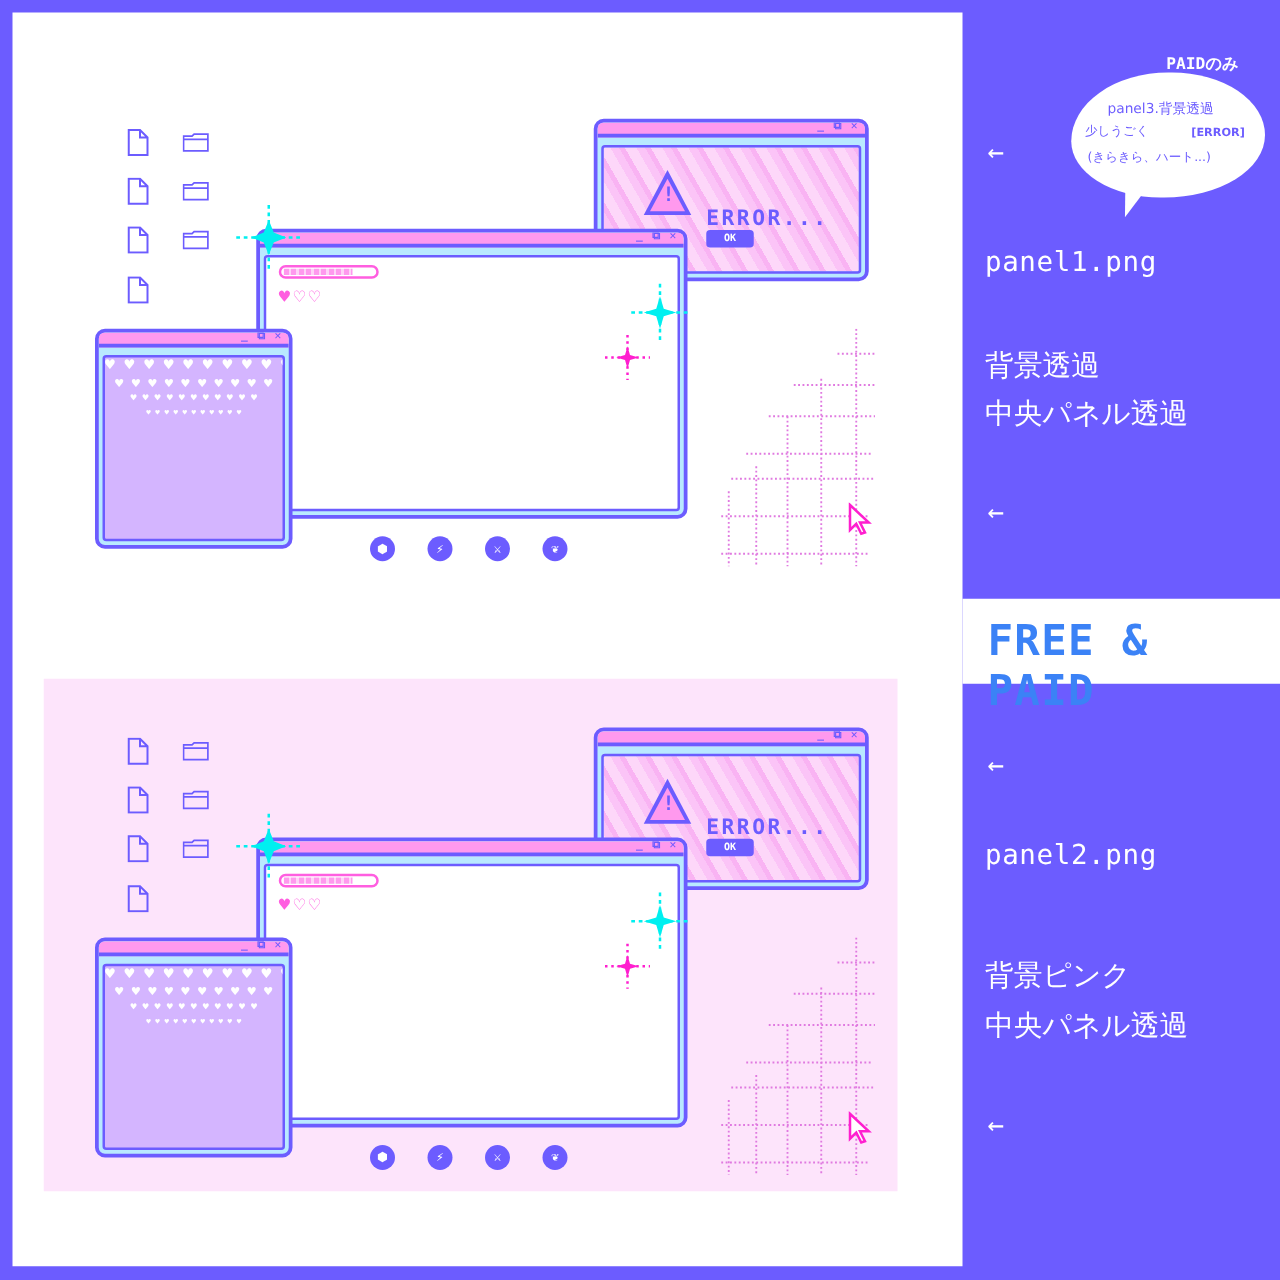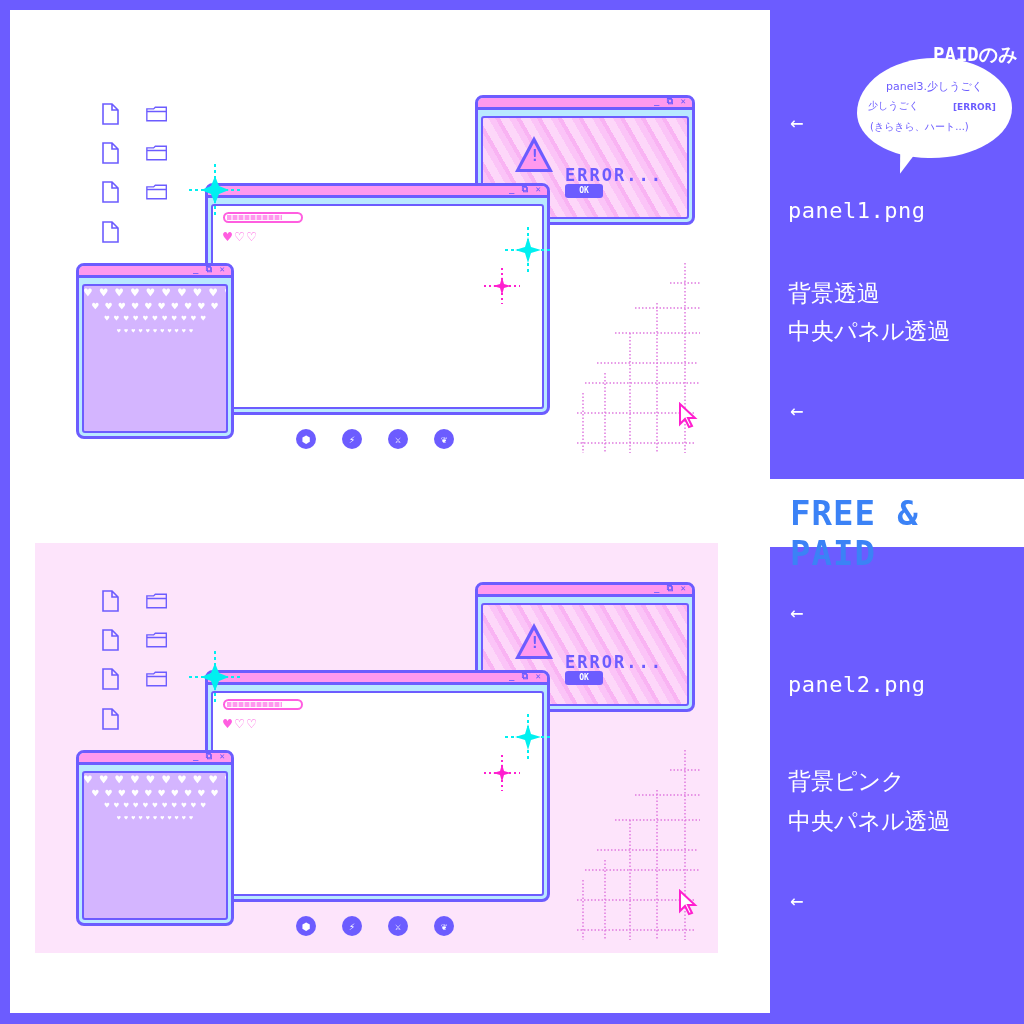--- a/index.html
+++ b/index.html
@@ -45,21 +45,21 @@
   
   .side { position: absolute; left: 770px; width: 254px; color: #fff; }
   .side .arrow { position: absolute; left: 20px; font-size: 22px; }
   .side .fname { position: absolute; left: 18px; font-size: 22px; letter-spacing: 0.5px; }
   .side .desc { position: absolute; left: 18px; font-size: 23px; line-height: 34px; }
   .band { position: absolute; left: 770px; top: 479px; width: 254px; height: 68px; background: #fff; }
   .band-title { position: absolute; left: 20px; top: 14px; font-size: 34px; font-weight: bold; color: #3b82f6; letter-spacing: 1px; font-family: "DejaVu Sans Mono", monospace; }
 
   .bubble { position: absolute; left: 857px; top: 58px; width: 155px; height: 100px; background: #fff; border-radius: 50% 48% 52% 46% / 55% 50% 50% 45%; }
   .bubble-tail { position: absolute; left: 897px; top: 145px; width: 0; height: 0; border-left: 6px solid transparent; border-right: 14px solid transparent; border-top: 30px solid #fff; transform: rotate(12deg); }
-  .bubble-label { position: absolute; left: 933px; top: 42px; font-size: 19px; font-weight: bold; color: #fff; }
+  .bubble-label { position: absolute; left: 933px; top: 42px; font-size: 13px; font-weight: bold; color: #fff; }
   .bubble-text { position: absolute; color: #6c5cff; font-size: 10px; line-height: 17px; font-family: "DejaVu Sans", sans-serif; }
 </style>
 </head>
 <body>
 
 <div class="canvas">
   <div class="pinkbg"></div>
 </div>
 
 <div id="scenes">
@@ -270,21 +270,21 @@
   <div class="arrow" style="top:110px">←</div>
   <div class="fname" style="top:198px">panel1.png</div>
   <div class="desc" style="top:276px">背景透過</div>
   <div class="desc" style="top:314px">中央パネル透過</div>
   <div class="arrow" style="top:398px">←</div>
 </div>
 
 <div class="bubble-label">PAIDのみ</div>
 <div class="bubble"></div>
 <div class="bubble-tail"></div>
-<div class="bubble-text" style="left:886px;top:78px;font-size:11px">panel3.少しうごく</div>
+<div class="bubble-text" style="left:886px;top:78px;font-size:11px">panel3.背景透過</div>
 <div class="bubble-text" style="left:868px;top:97px">少しうごく</div>
 <div class="bubble-text" style="left:953px;top:99px;font-weight:bold;font-size:9px">[ERROR]</div>
 <div class="bubble-text" style="left:870px;top:118px">(きらきら、ハート...)</div>
 
 <div class="band">
   <div class="band-title">FREE &amp; PAID</div>
 </div>
 
 <div class="side" style="top:548px;height:476px;">
   <div class="arrow" style="top:52px">←</div>

